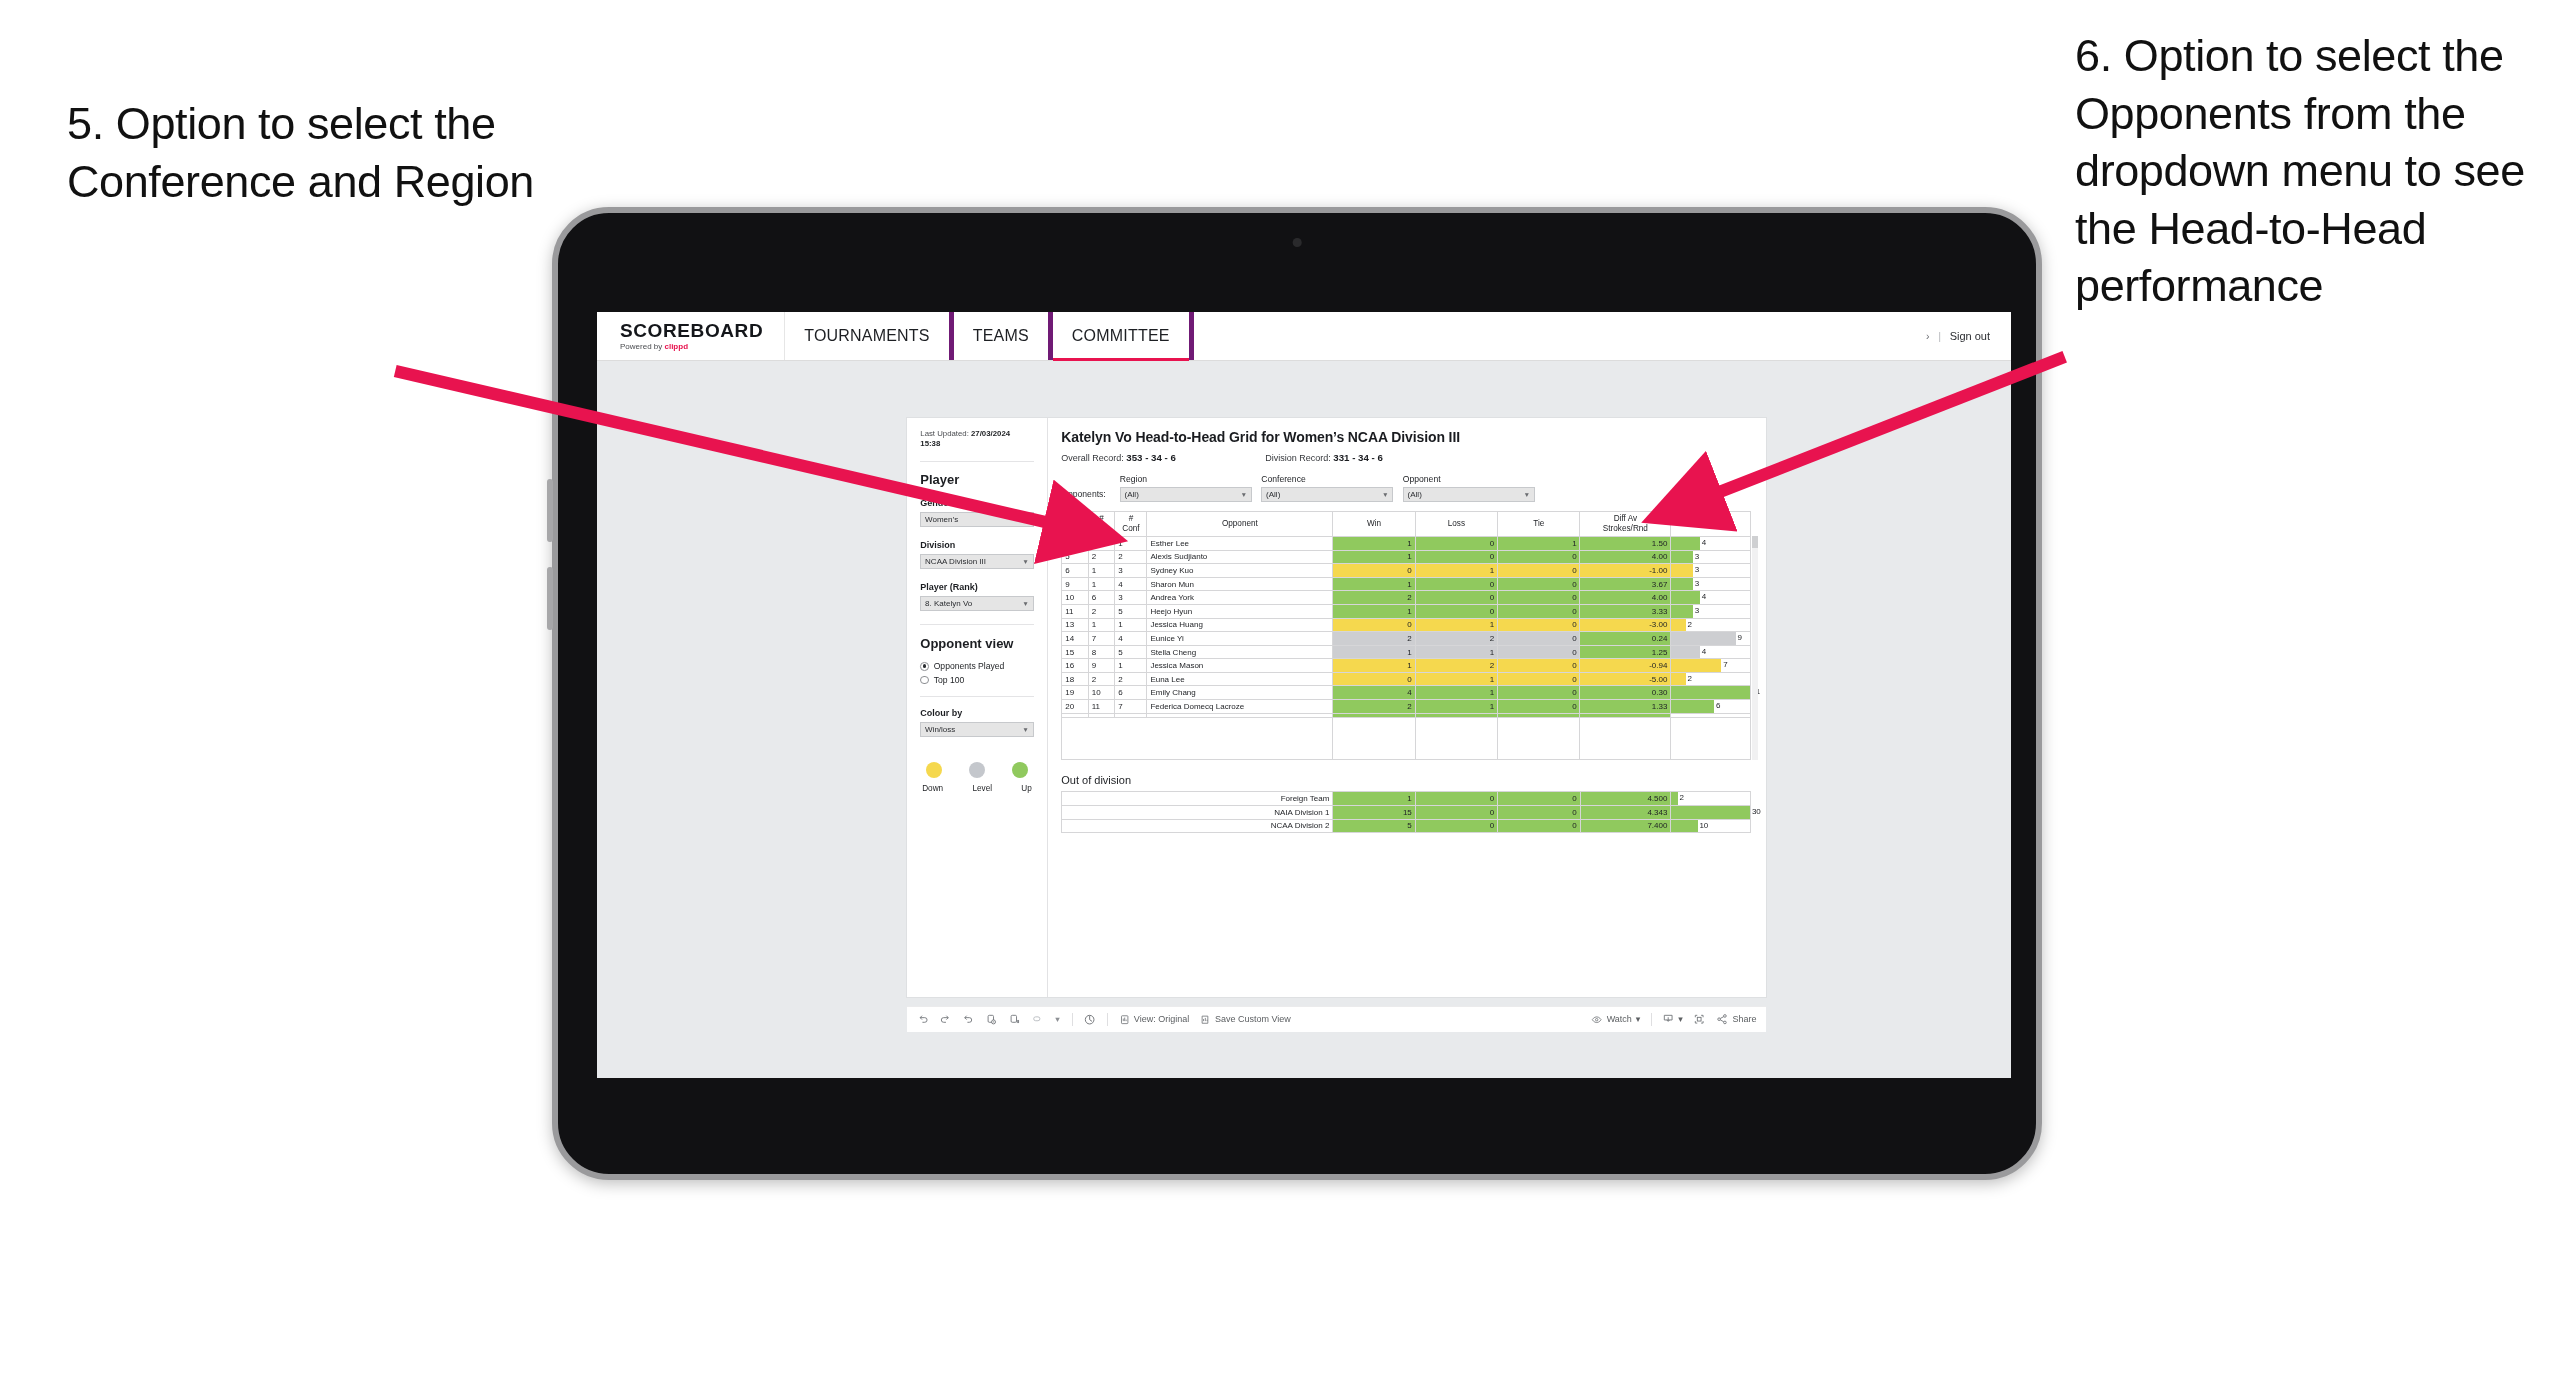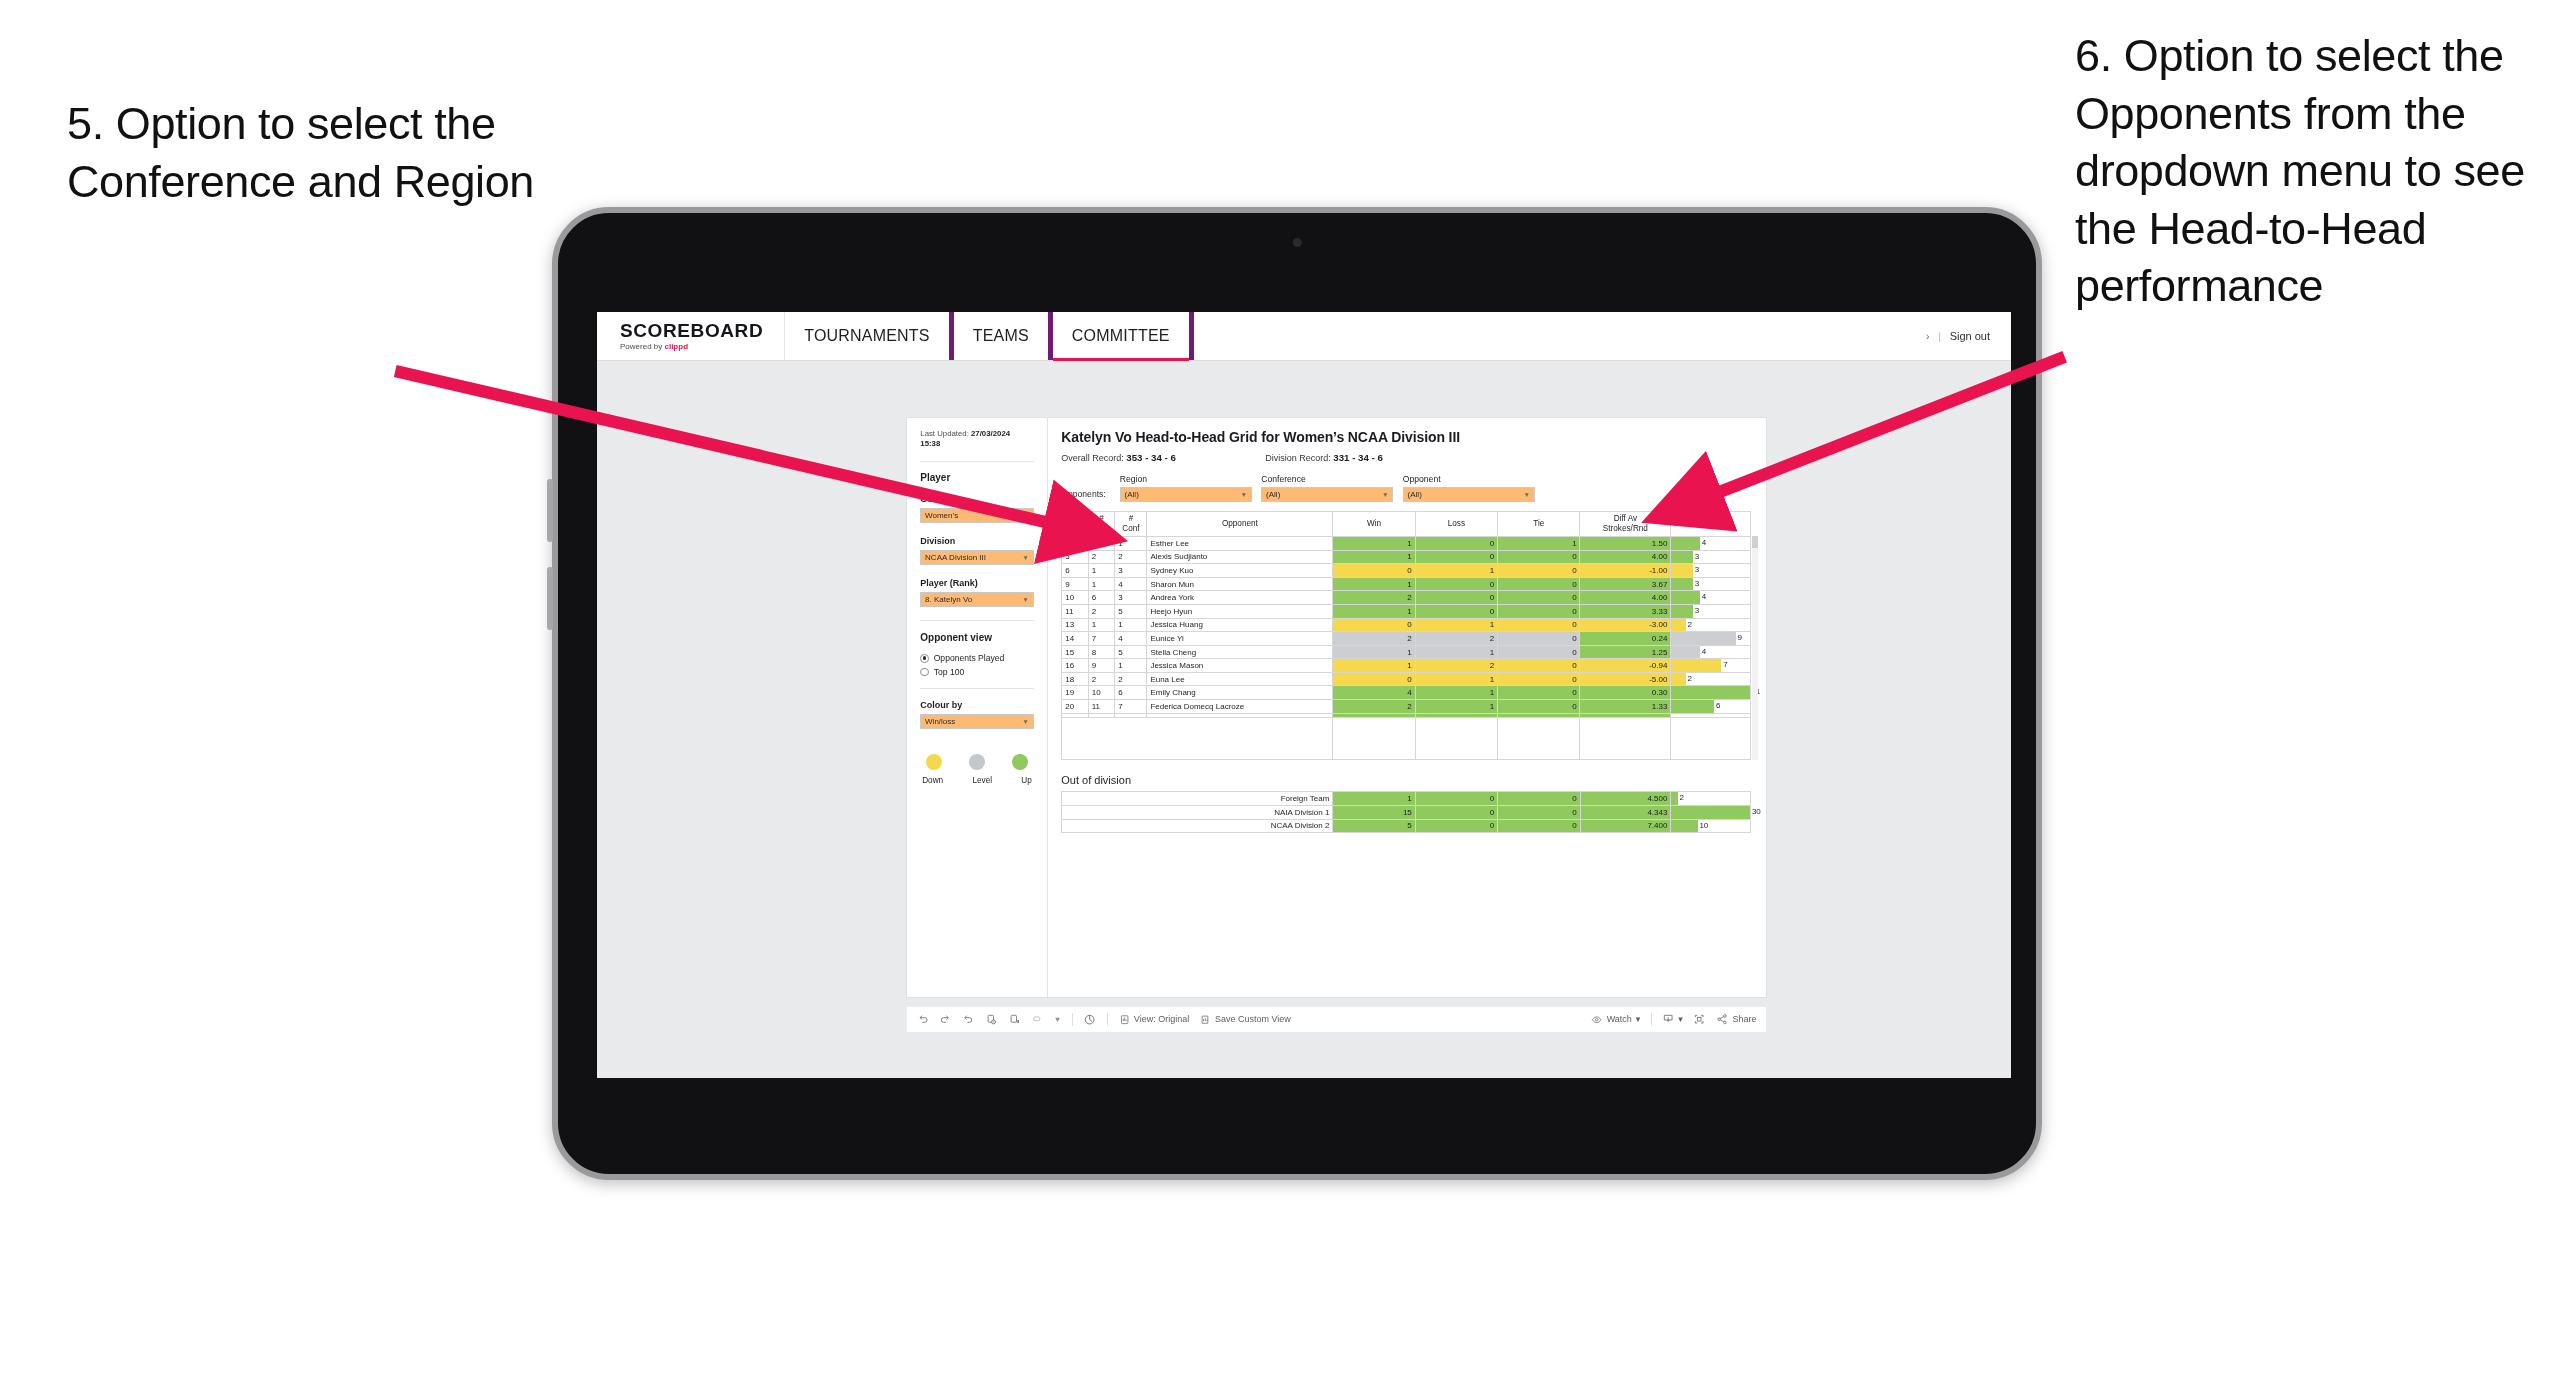--- a/index.html
+++ b/index.html
@@ -152,28 +152,28 @@
     border-right: 1px solid #e2e2e4;
     padding: 10.5px 13.3px 0 13.3px;
     flex-shrink: 0;
   }
   .last-updated {
     font-size: 7.8px; color: #4b4d51; line-height: 1.35;
   }
   .last-updated b { font-weight: 700; color: #232528; }
   .side-rule { height:1px; background:#e4e4e6; margin: 11.4px 0 10.5px; }
   .side-title {
-    font-size: 10px; font-weight: 700; color: #1c1e22; margin-bottom: 10.5px;
+    font-size: 13px; font-weight: 700; color: #1c1e22; margin-bottom: 10.5px;
   }
   .field { margin-bottom: 13.3px; }
   .field-label {
     font-size: 9px; font-weight: 700; color: #1c1e22; margin-bottom: 3.8px;
   }
   .select {
-    height: 15px; border: 1px solid #c7c9cc; background: #fdba74;
+    height: 15px; border: 1px solid #c7c9cc; background: #e5e5e5;
     display: flex; align-items: center; padding: 0 3.8px;
     font-size: 8px; color: #2a2c30; cursor: pointer;
   }
   .select span.val { flex: 1; white-space: nowrap; overflow: hidden; }
   .select span.caret { font-size: 6.7px; color: #6a6c70; }
   .radio-row {
     display: flex; align-items: center; gap: 4.8px; margin-bottom: 3.8px;
     font-size: 8.6px; color: #232528; cursor: pointer;
   }
   .radio {

